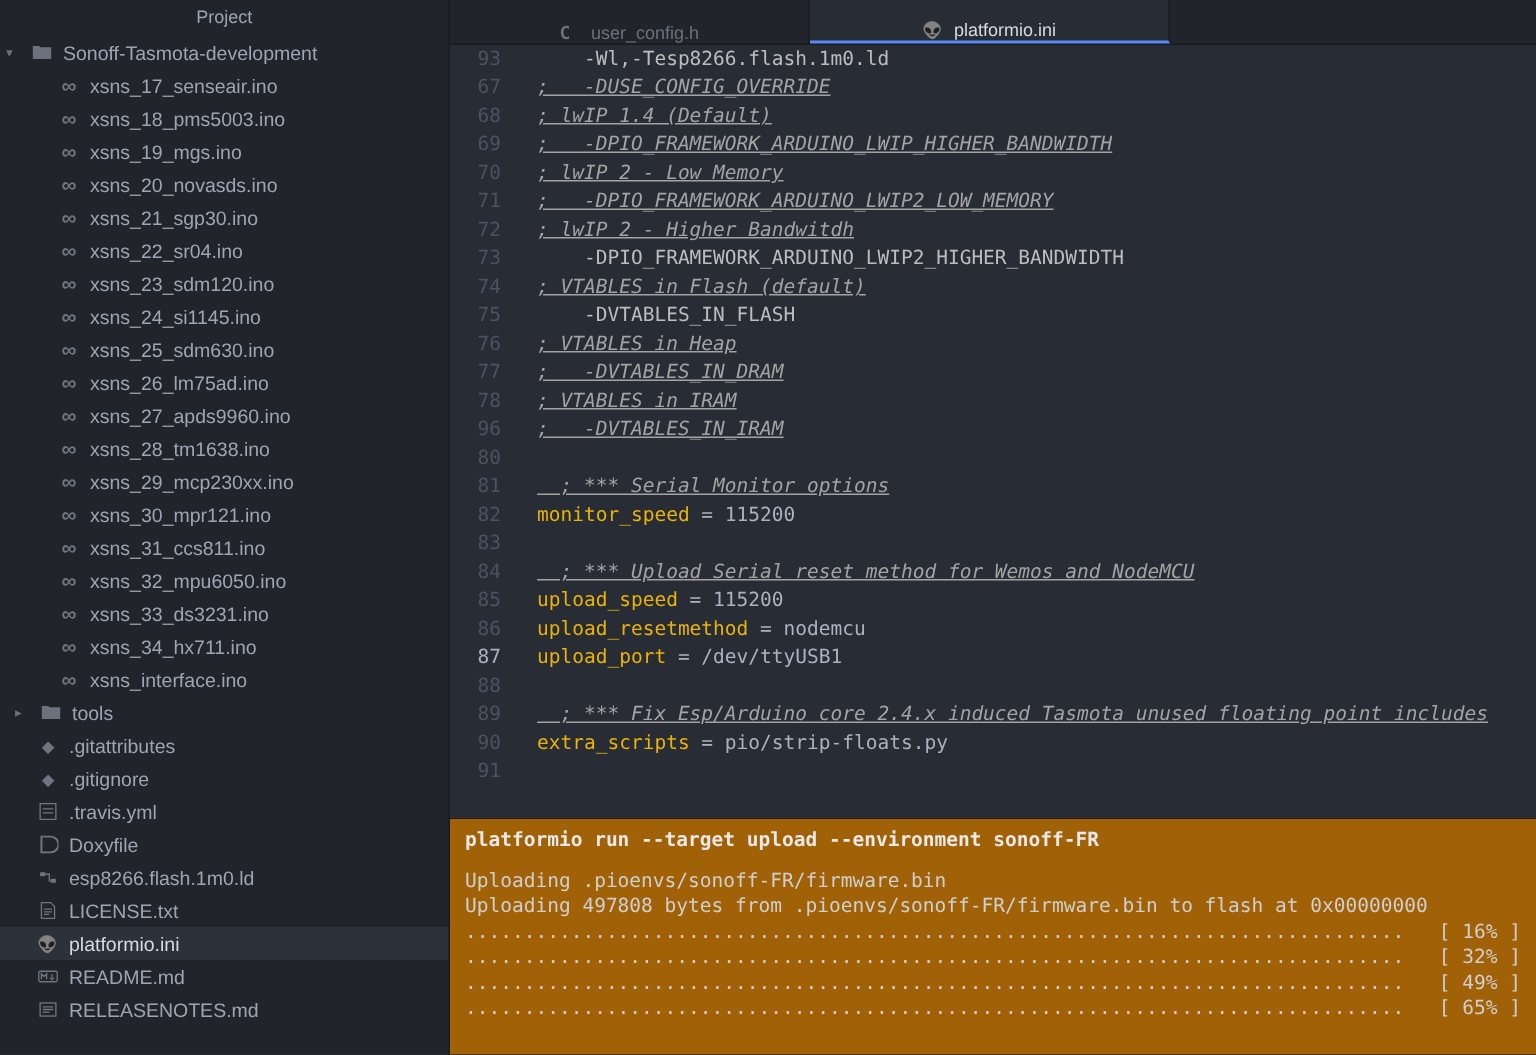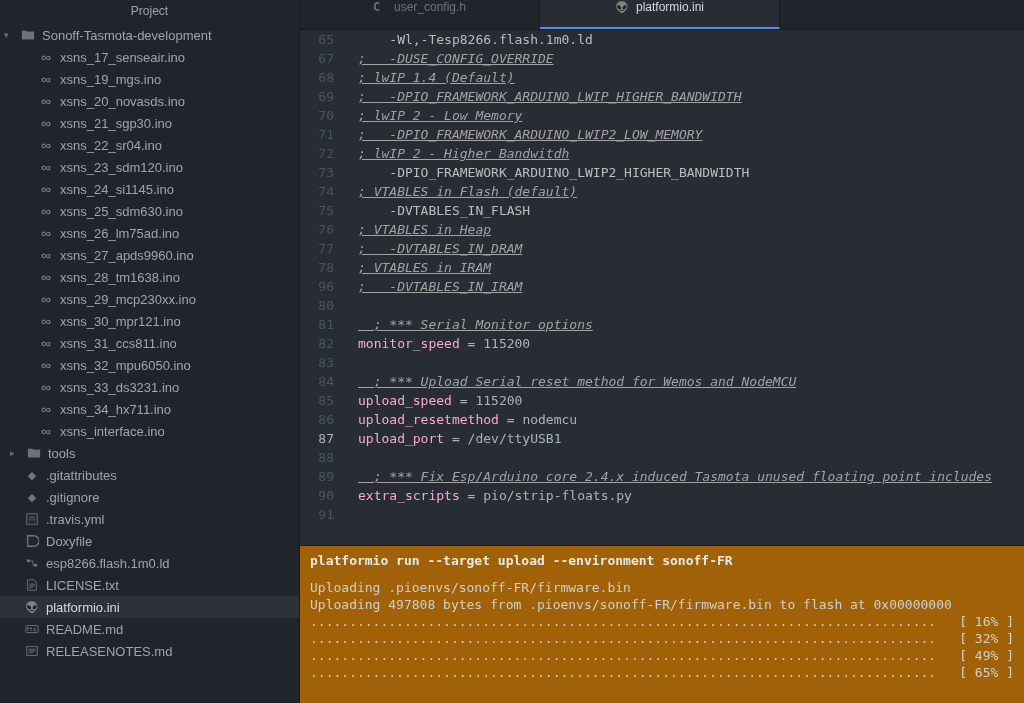--- a/index.html
+++ b/index.html
@@ -93,21 +93,21 @@
     min-width: 0;
   }
   .tabs {
     display: flex;
     background: #21252b;
     height: 30px;
     border-bottom: 1px solid #181a1f;
   }
   .tab {
     display: flex;
-    align-items: flex-start;
+    align-items: flex-end;
     gap: 7px;
     padding: 0 18px;
     font-size: 12px;
     color: #6b717d;
     border-right: 1px solid #181a1f;
     cursor: pointer;
     min-width: 240px;
     justify-content: center;
   }
   .tab.active {
@@ -133,21 +133,21 @@
     width: 50px;
     text-align: right;
     padding-right: 16px;
     color: #4b5363;
     user-select: none;
     flex-shrink: 0;
   }
   .code-line.current .gutter { color: #abb2bf; }
   .line-content { flex: 1; padding-left: 8px; }
   .tok-comment { color: #a3a3a3; font-style: italic; text-decoration: underline; }
-  .tok-key { color: #f9a8d4; }
+  .tok-key { color: #eab308; }
   .tok-punct { color: #abb2bf; }
   .tok-value { color: #abb2bf; }
   .tok-plain { color: #bdbdbd; }
 
   .terminal {
     height: 158px;
     background: #a16207;
     color: #cfcfcf;
     font-family: "DejaVu Sans Mono", Consolas, monospace;
     font-size: 13px;
@@ -183,20 +183,24 @@
         <span>Sonoff-Tasmota-development</span>
       </div>
 
       <div class="tree" id="tree">
           <div class="tree-item">
             <span class="icon ino-icon"></span>
             <span>xsns_17_senseair.ino</span>
           </div>
           <div class="tree-item">
             <span class="icon ino-icon"></span>
+            <span>xsns_18_pms5003.ino</span>
+          </div>
+          <div class="tree-item">
+            <span class="icon ino-icon"></span>
             <span>xsns_19_mgs.ino</span>
           </div>
           <div class="tree-item">
             <span class="icon ino-icon"></span>
             <span>xsns_20_novasds.ino</span>
           </div>
           <div class="tree-item">
             <span class="icon ino-icon"></span>
             <span>xsns_21_sgp30.ino</span>
           </div>
@@ -339,21 +343,21 @@
           <div class="tab">
             <span class="tab-icon c-icon"></span>
             <span>user_config.h</span>
           </div>
           <div class="tab active">
             <span class="tab-icon pio-icon"></span>
             <span>platformio.ini</span>
           </div>
         </div>
       <div class="code-scroll" id="code">
-          <div class="code-line"><div class="gutter">65</div><div class="line-content"><span class="tok-plain">    -Wl,-Tesp8266.flash.1m0.ld</span></div></div>
+          <div class="code-line"><div class="gutter">93</div><div class="line-content"><span class="tok-plain">    -Wl,-Tesp8266.flash.1m0.ld</span></div></div>
           <div class="code-line"><div class="gutter">67</div><div class="line-content"><span class="tok-comment">;   -DUSE_CONFIG_OVERRIDE</span></div></div>
           <div class="code-line"><div class="gutter">68</div><div class="line-content"><span class="tok-comment">; lwIP 1.4 (Default)</span></div></div>
           <div class="code-line"><div class="gutter">69</div><div class="line-content"><span class="tok-comment">;   -DPIO_FRAMEWORK_ARDUINO_LWIP_HIGHER_BANDWIDTH</span></div></div>
           <div class="code-line"><div class="gutter">70</div><div class="line-content"><span class="tok-comment">; lwIP 2 - Low Memory</span></div></div>
           <div class="code-line"><div class="gutter">71</div><div class="line-content"><span class="tok-comment">;   -DPIO_FRAMEWORK_ARDUINO_LWIP2_LOW_MEMORY</span></div></div>
           <div class="code-line"><div class="gutter">72</div><div class="line-content"><span class="tok-comment">; lwIP 2 - Higher Bandwitdh</span></div></div>
           <div class="code-line"><div class="gutter">73</div><div class="line-content"><span class="tok-plain">    -DPIO_FRAMEWORK_ARDUINO_LWIP2_HIGHER_BANDWIDTH</span></div></div>
           <div class="code-line"><div class="gutter">74</div><div class="line-content"><span class="tok-comment">; VTABLES in Flash (default)</span></div></div>
           <div class="code-line"><div class="gutter">75</div><div class="line-content"><span class="tok-plain">    -DVTABLES_IN_FLASH</span></div></div>
           <div class="code-line"><div class="gutter">76</div><div class="line-content"><span class="tok-comment">; VTABLES in Heap</span></div></div>

